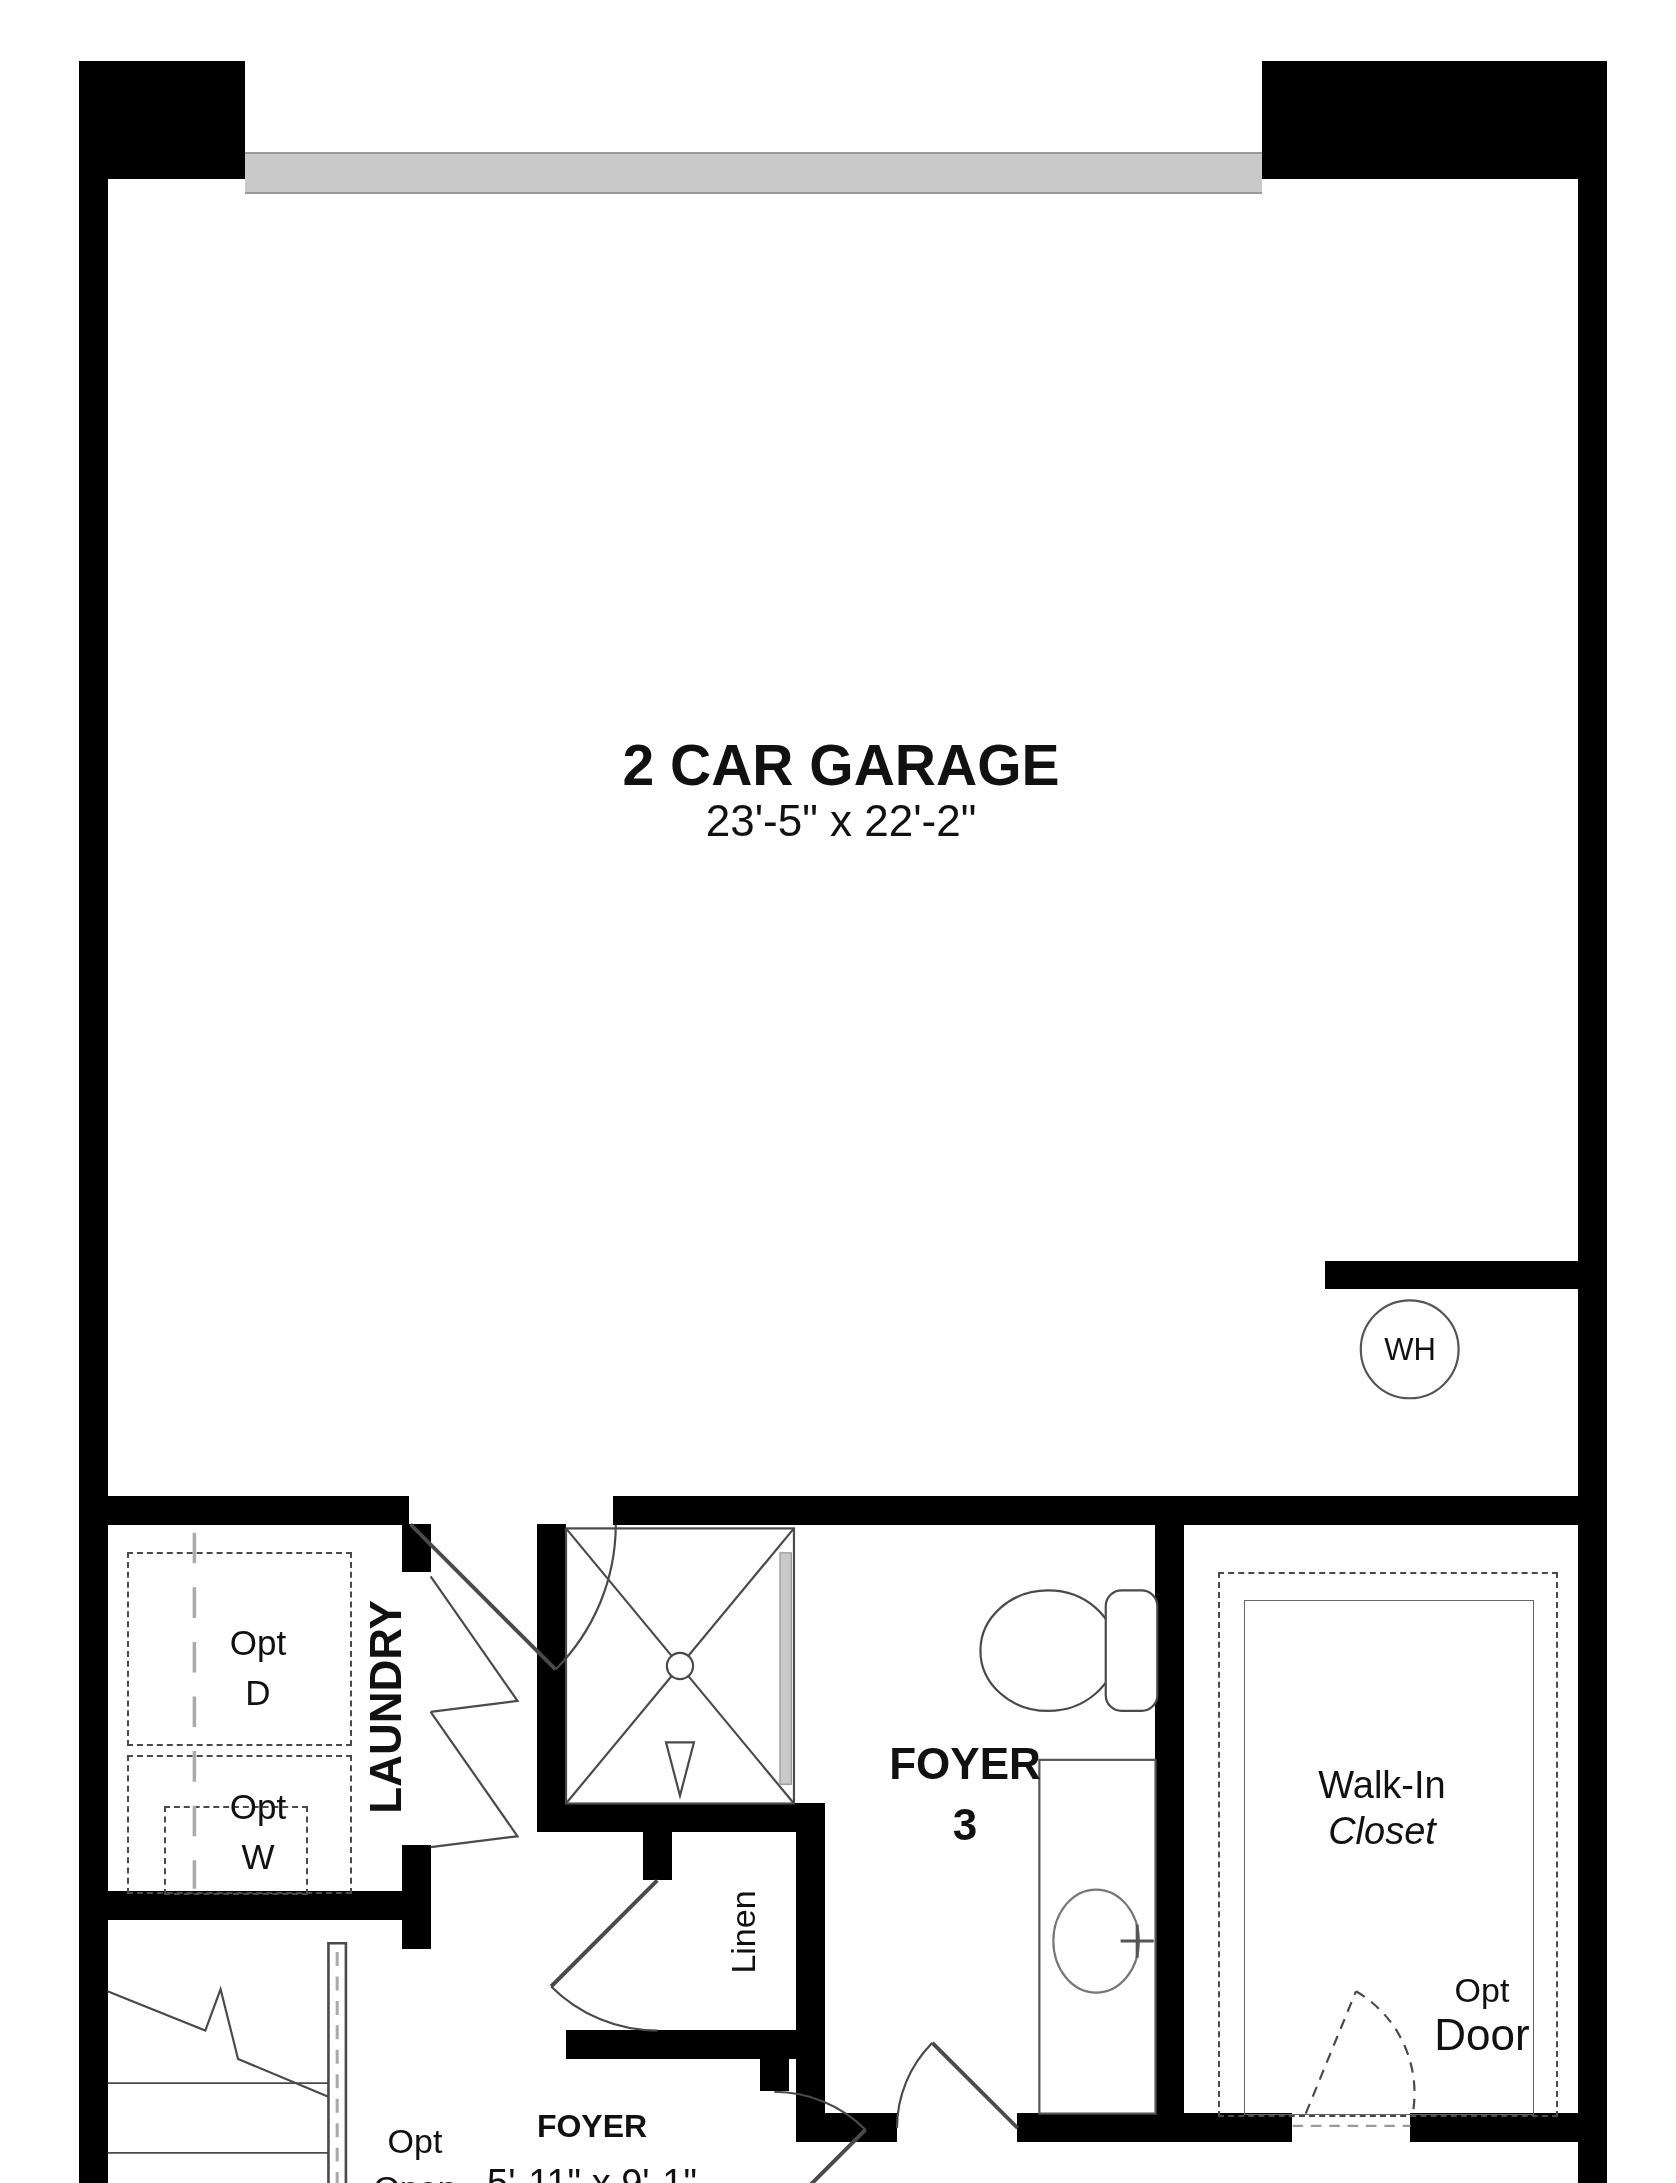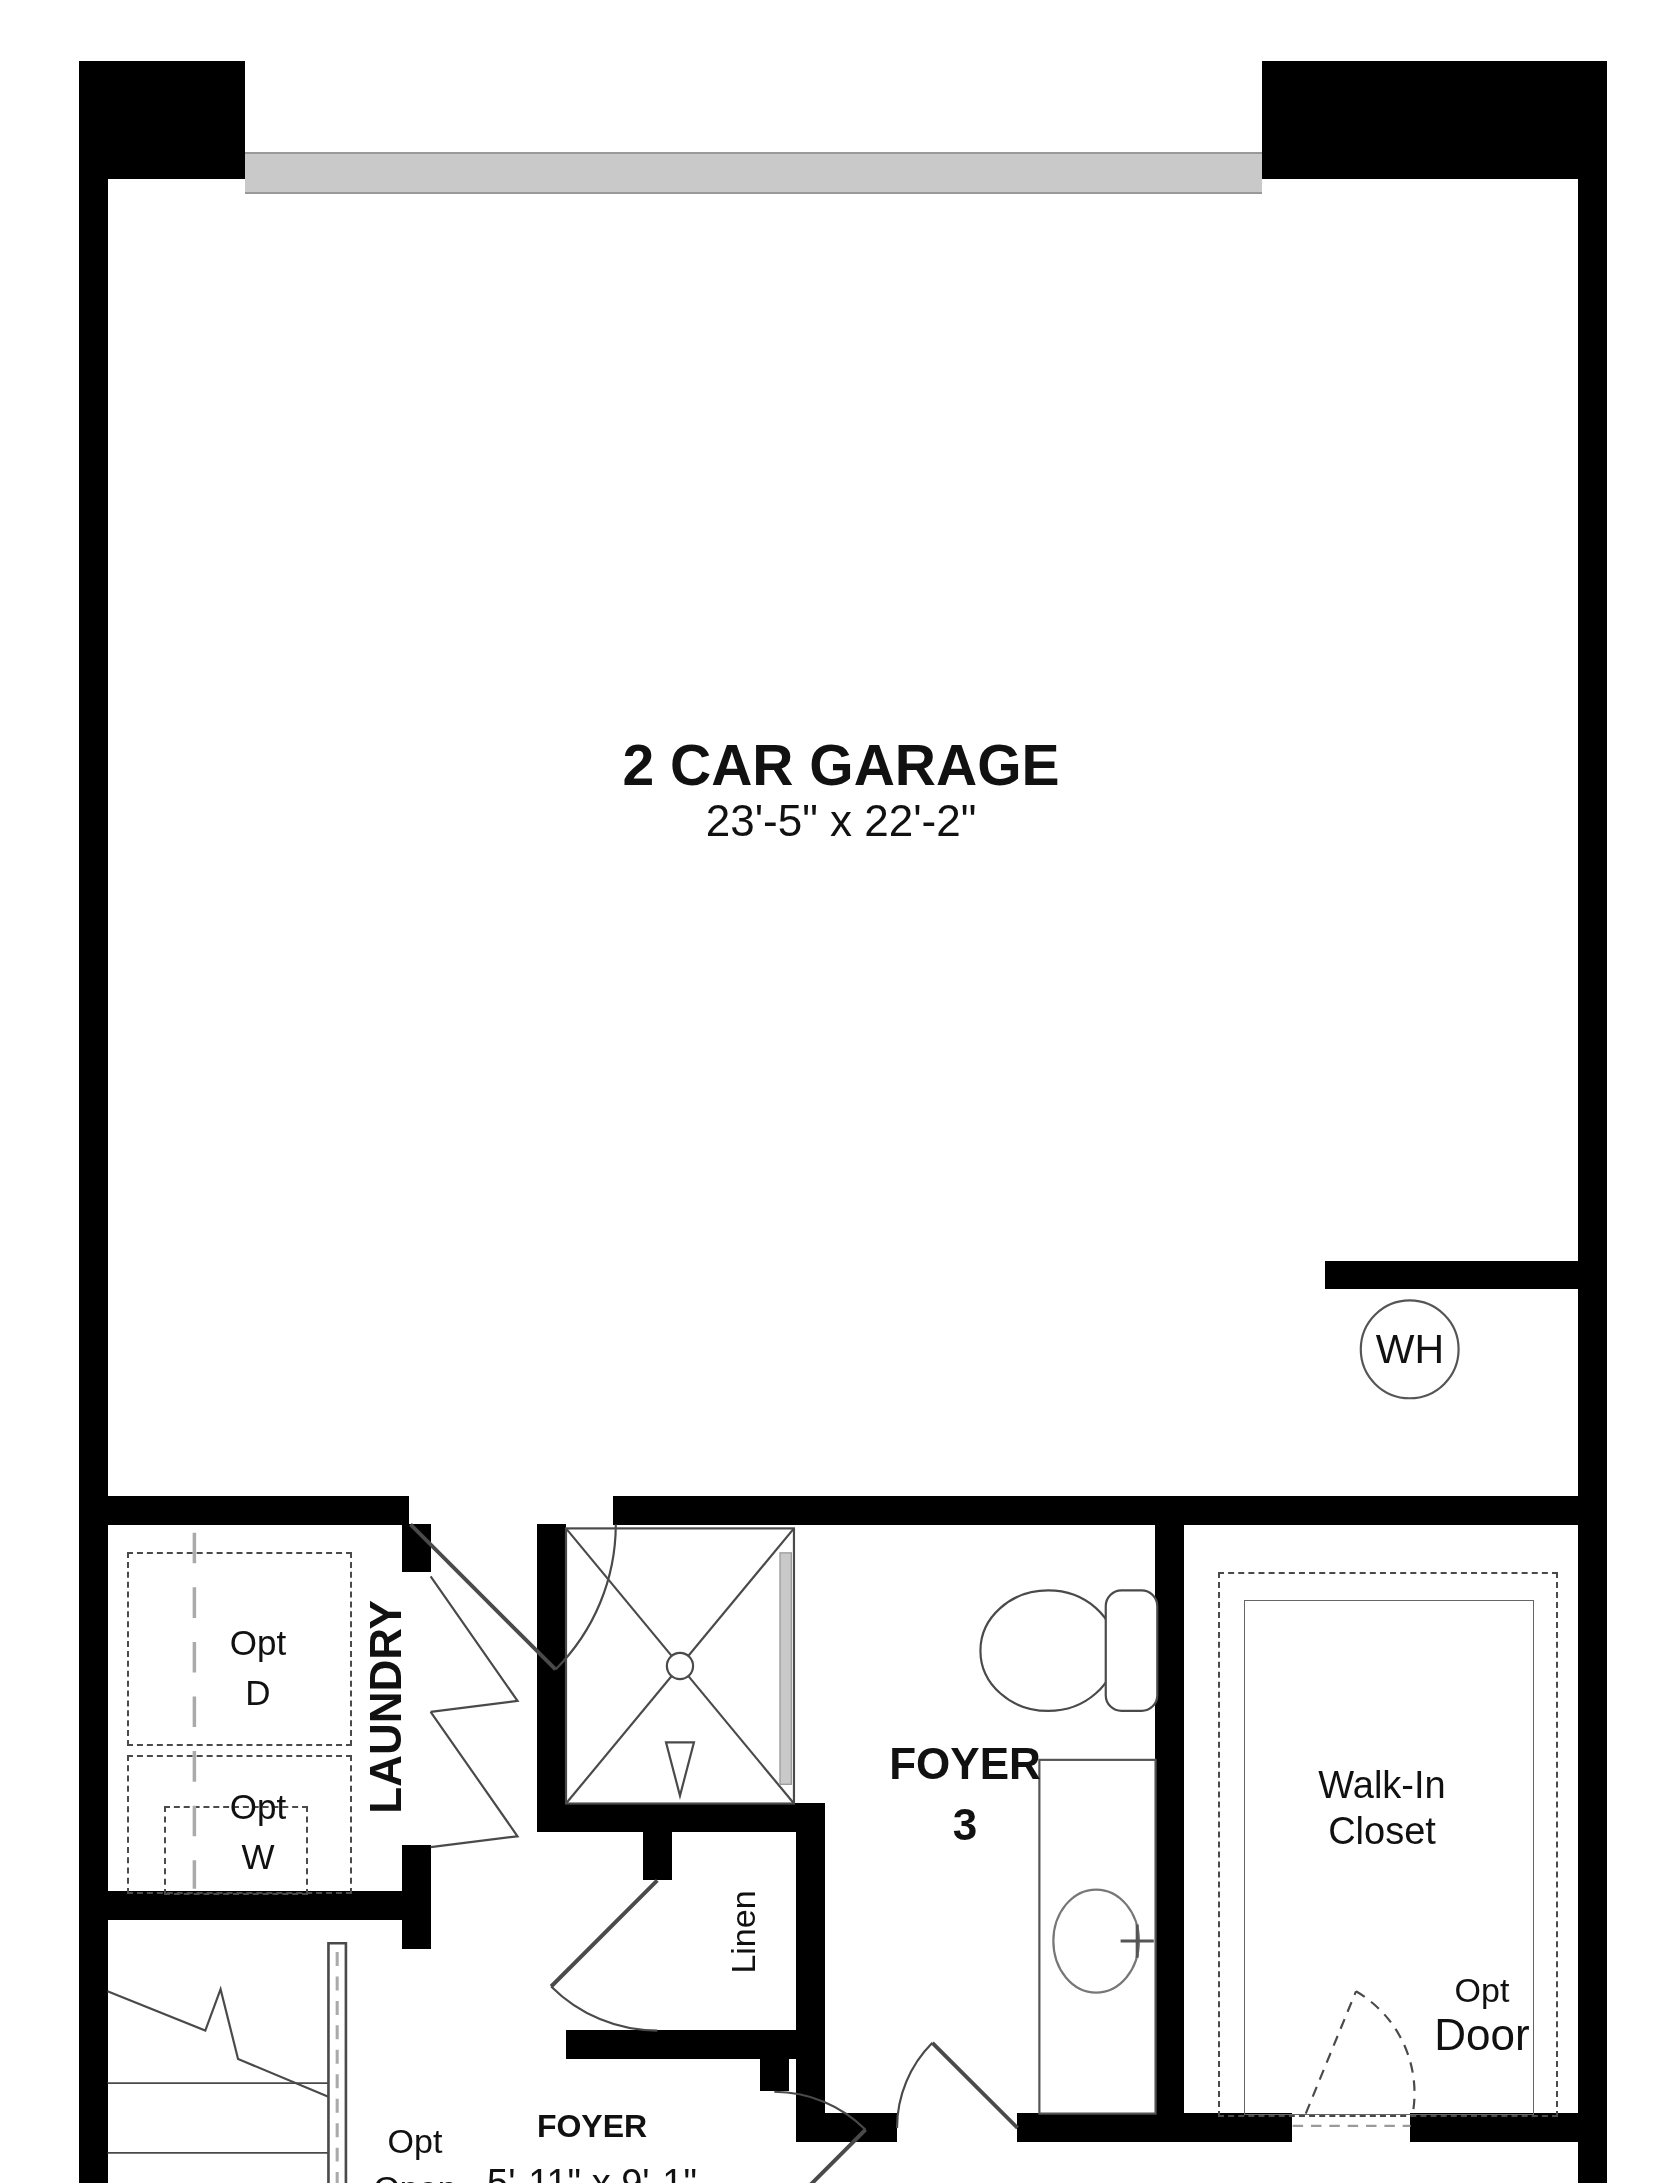--- a/index.html
+++ b/index.html
@@ -144,33 +144,33 @@
     <g stroke="#9a9a9a">
       <line x1="310" y1="7140" x2="1790" y2="7140" stroke-width="10" stroke-dasharray="60 45"></line>
       <line x1="1855" y1="6660" x2="1855" y2="7080" stroke-width="6" stroke-dasharray="55 40"></line>
       <line x1="180" y1="7216" x2="1920" y2="7216" stroke-width="6"></line>
     </g>
   </svg>
 
   <div class="lbl bold" style="left:841px;top:758px;font-size:57px;margin-top:8px;">2 CAR GARAGE</div>
   <div class="lbl" style="left:841px;top:821px;font-size:44px;">23'-5" x 22'-2"</div>
 
-  <div class="lbl" style="left:1410px;top:1350px;font-size:41px;">WH</div>
+  <div class="lbl" style="left:1410px;top:1350px;font-size:31px;">WH</div>
 
   <div class="lbl bold vert" style="left:386px;top:1707px;font-size:44px;">LAUNDRY</div>
   <div class="lbl" style="left:258px;top:1643px;font-size:35px;">Opt</div>
   <div class="lbl" style="left:258px;top:1693px;font-size:35px;">D</div>
   <div class="lbl" style="left:258px;top:1807px;font-size:35px;">Opt</div>
   <div class="lbl" style="left:258px;top:1857px;font-size:35px;">W</div>
 
   <div class="lbl bold" style="left:965px;top:1764px;font-size:44px;">FOYER</div>
   <div class="lbl bold" style="left:965px;top:1825px;font-size:44px;">3</div>
 
   <div class="lbl" style="left:1382px;top:1786px;font-size:38px;">Walk-In</div>
-  <div class="lbl" style="left:1382px;top:1832px;font-size:38px;">Closet</div>
+  <div class="lbl" style="left:1382px;top:1832px;font-size:38px;font-style:italic;">Closet</div>
   <div class="lbl" style="left:1482px;top:1991px;font-size:34px;">Opt</div>
   <div class="lbl" style="left:1482px;top:2035px;font-size:44px;">Door</div>
 
   <div class="lbl vert" style="left:744px;top:1932px;font-size:34px;">Linen</div>
 
   <div class="lbl bold" style="left:592px;top:2127px;font-size:32px;">FOYER</div>
   <div class="lbl" style="left:592px;top:2184px;font-size:38px;">5'-11" x 9'-1"</div>
 
   <div class="lbl" style="left:415px;top:2142px;font-size:34px;">Opt</div>
   <div class="lbl" style="left:415px;top:2189px;font-size:34px;">Open</div>

